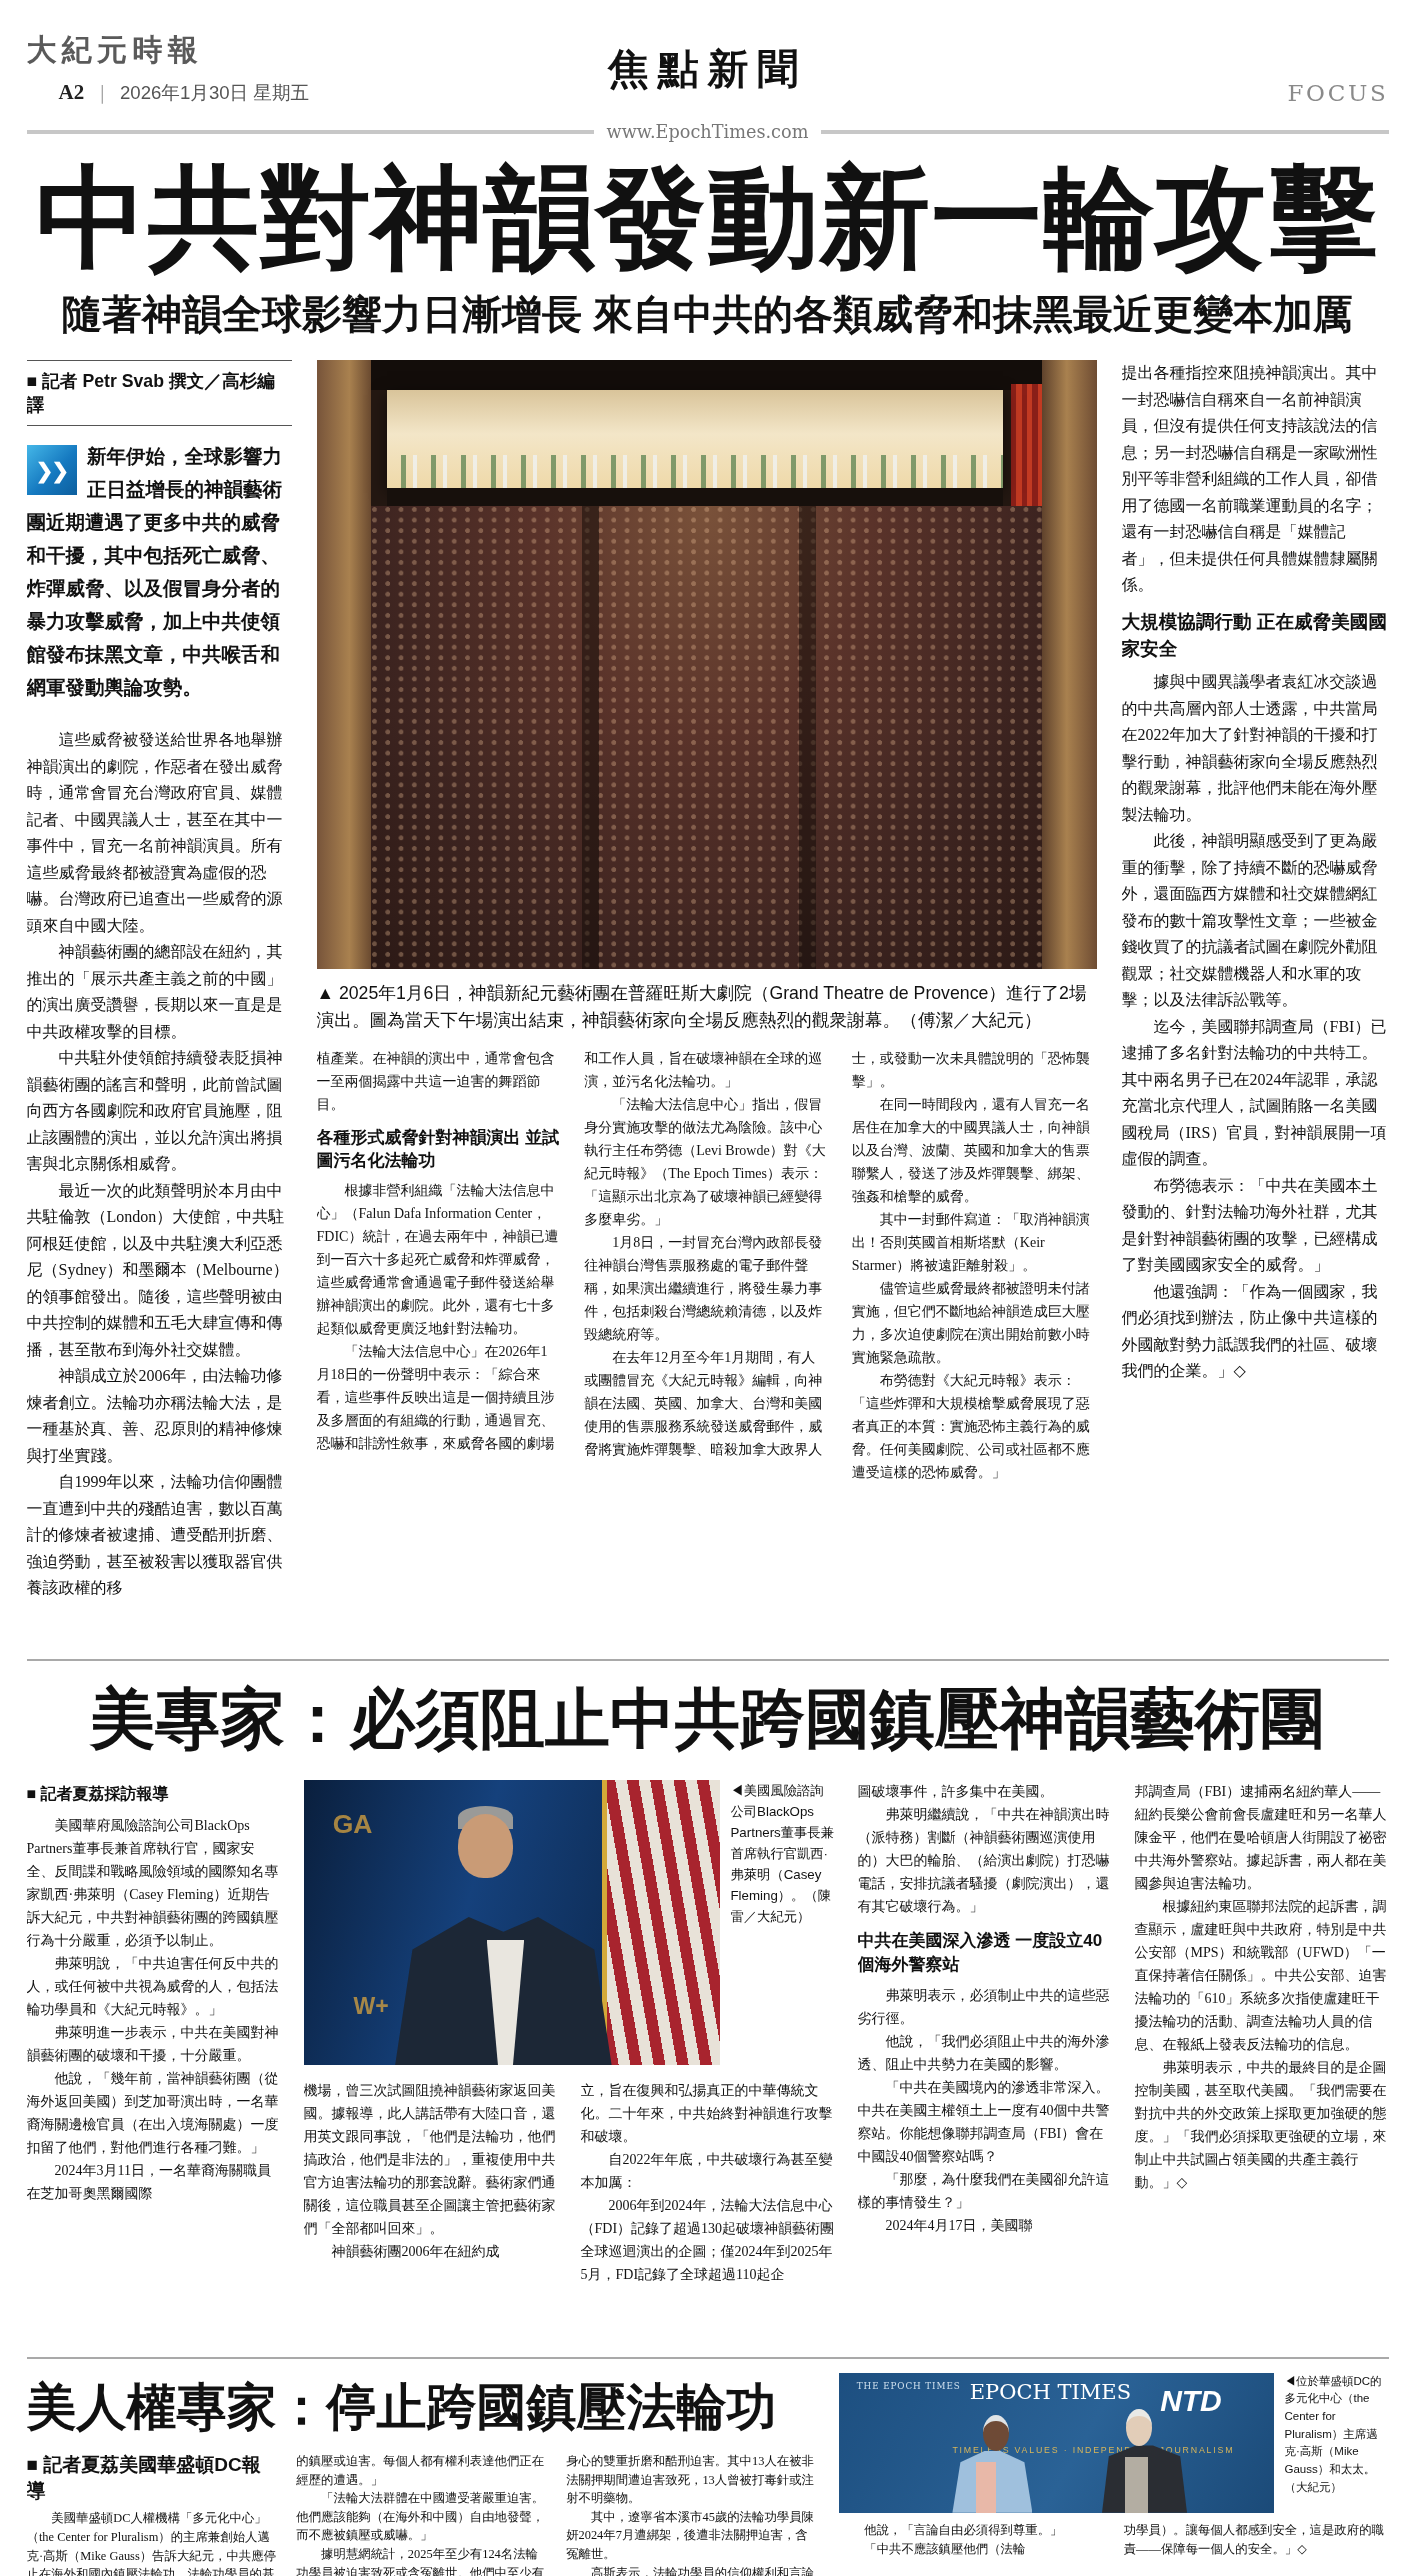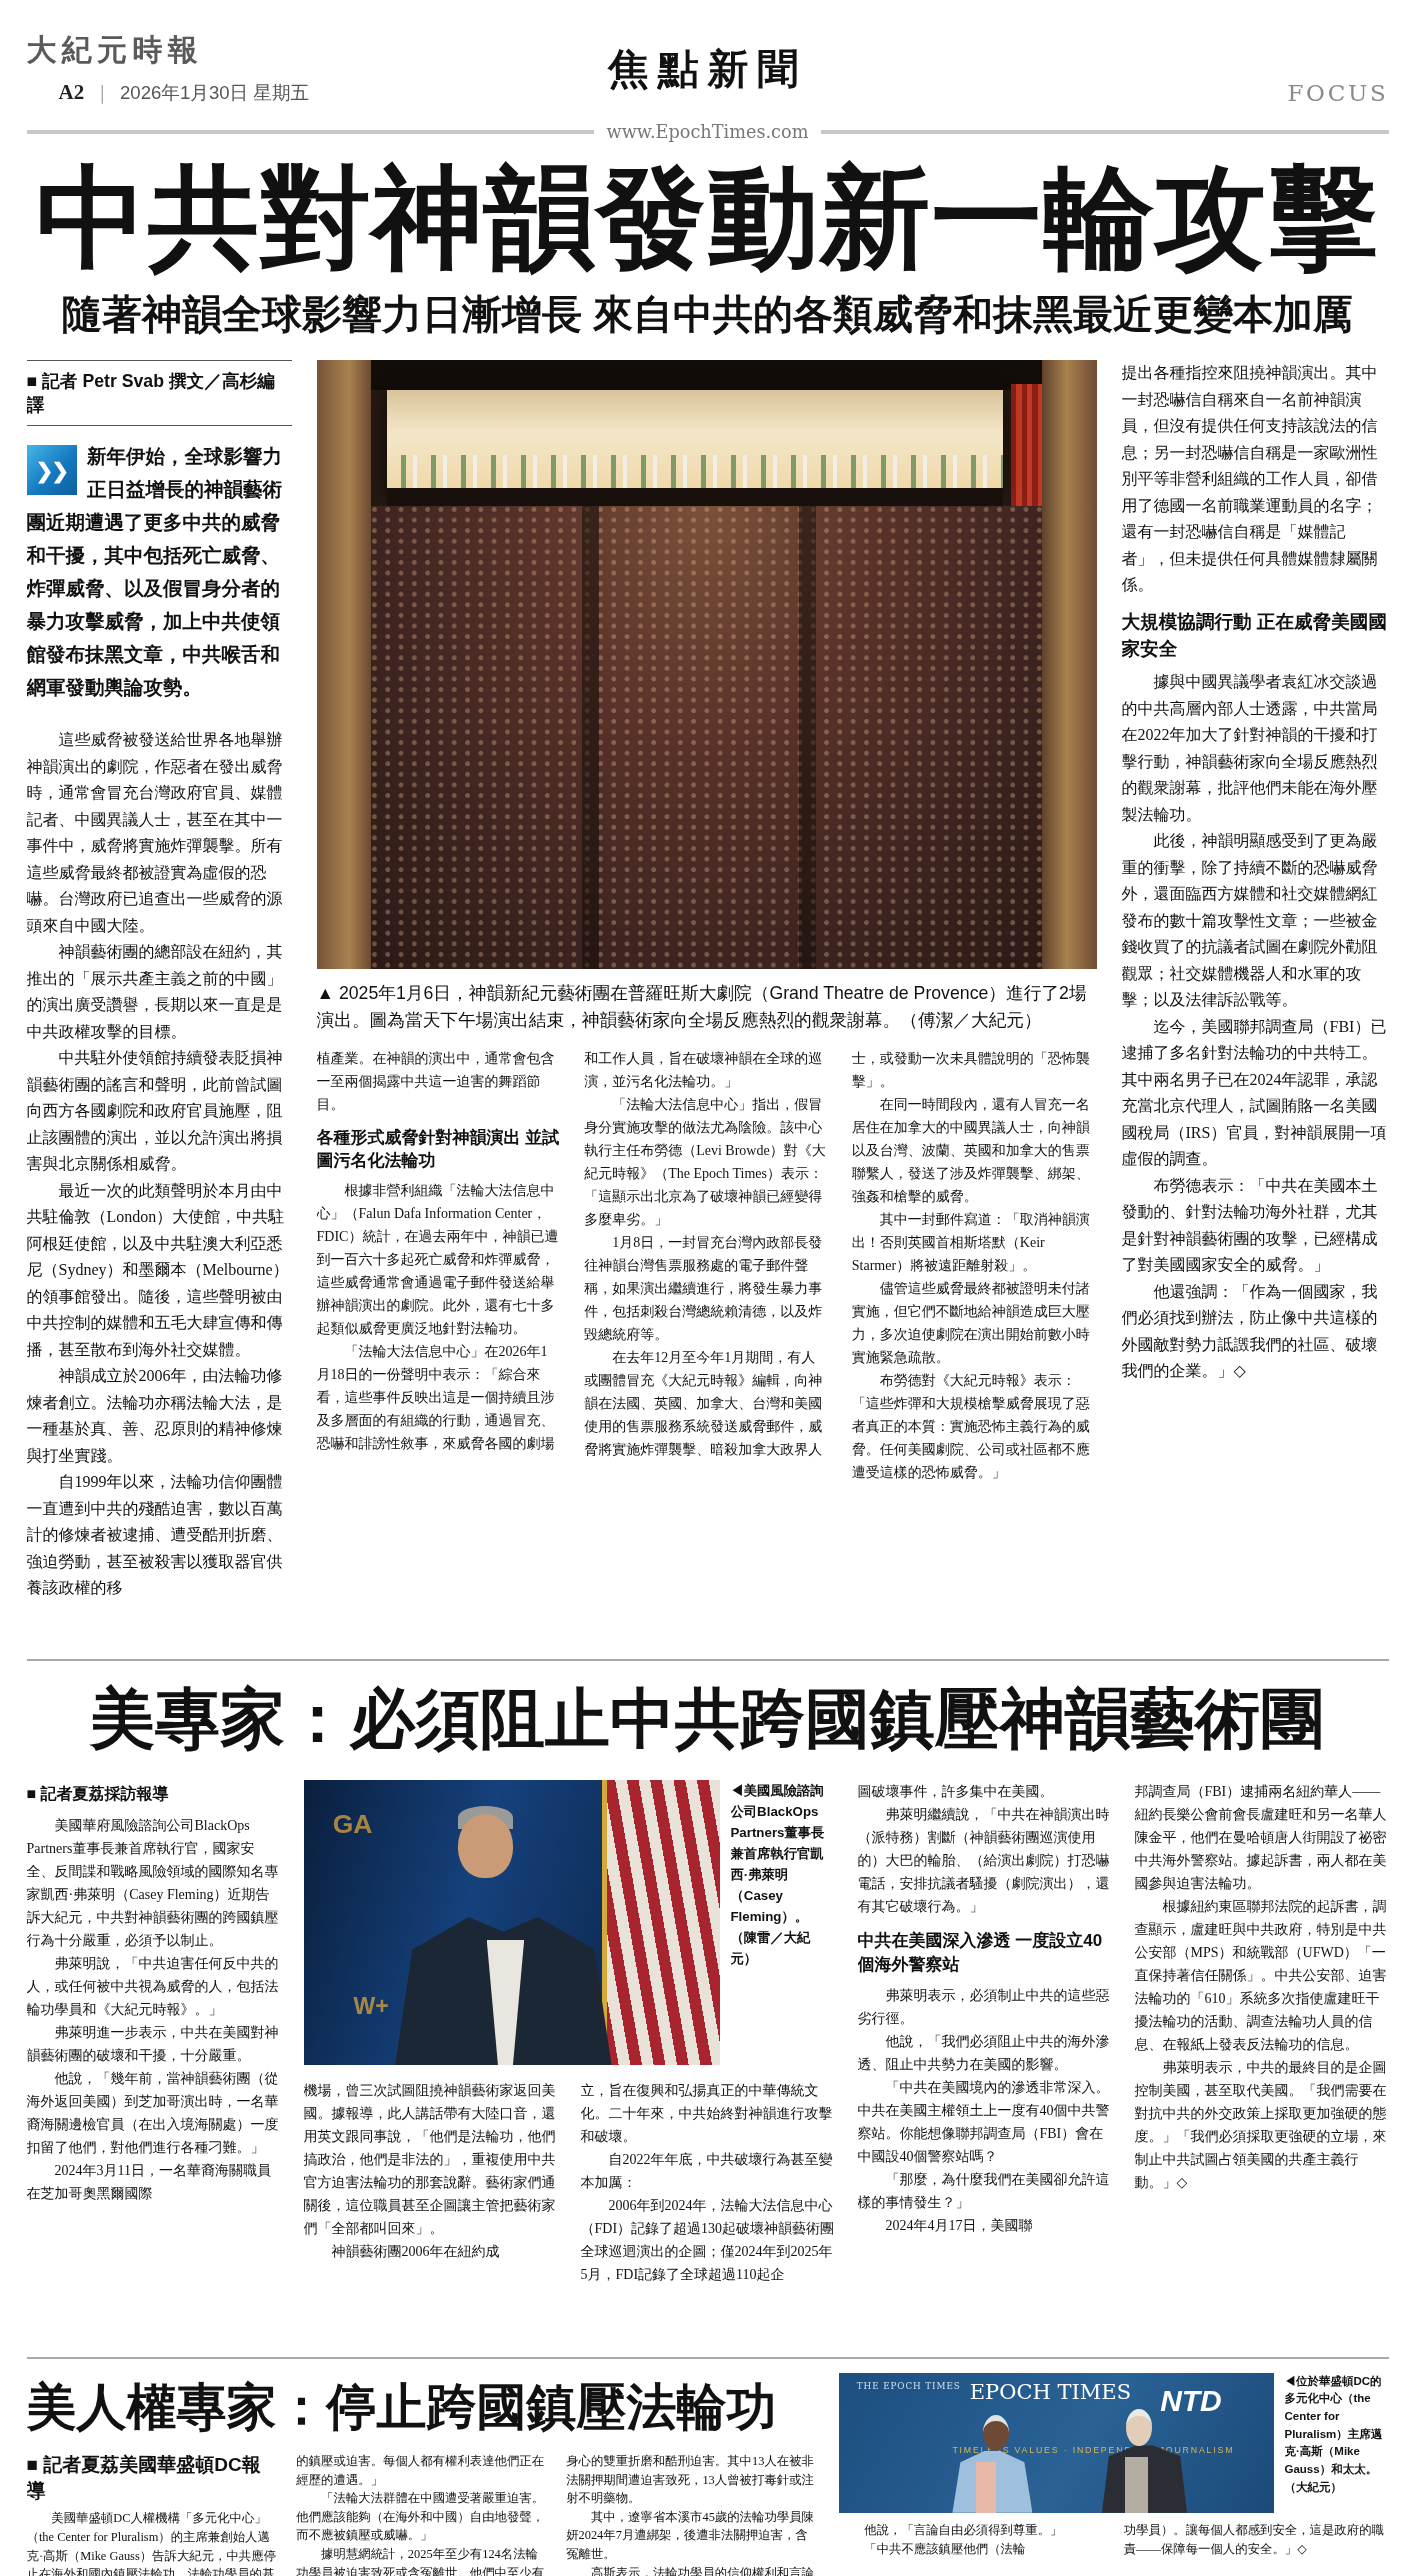--- a/index.html
+++ b/index.html
@@ -72,21 +72,21 @@
         font-family:"DejaVu Serif",serif;white-space:nowrap;}
   .a2-grid{display:grid;grid-template-columns:repeat(5,1fr);grid-template-rows:285px auto;gap:14px 23px;
         grid-template-areas:"c1 ph ph c4 c5" "c1 t2 t3 c4 c5";height:559px;overflow:hidden;}
   .a2-c1{grid-area:c1;overflow:hidden;} .a2-c4{grid-area:c4;overflow:hidden;}
   .a2-c5{grid-area:c5;overflow:hidden;} .a2-t2{grid-area:t2;overflow:hidden;} .a2-t3{grid-area:t3;overflow:hidden;}
   .a2-ph{grid-area:ph;display:flex;gap:10.6px;overflow:hidden;}
   .a2 .coltext .para,.a2 .byline{font-size:14px;line-height:23px;}
   .a2 .byline{font-size:16px;}
   .a2 .para.subhead{font-size:17px;line-height:24px;}
   .vcaption{width:104px;flex:none;font-family:"Liberation Sans",sans-serif;font-size:13.3px;line-height:21px;
-        font-weight:700;overflow:hidden;}
+        font-weight:400;overflow:hidden;}
   
   .flm{flex:1;background:linear-gradient(105deg,#0a1f3d 0%,#15417c 40%,#0e2c55 75%,#0a2040 100%);}
   .flm .gold1,.flm .gold2{position:absolute;color:#d9a43f;font-weight:900;opacity:.75;
         font-family:"Liberation Sans",sans-serif;}
   .flm .gold1{left:7%;top:10%;font-size:26.5px;} .flm .gold2{left:12%;bottom:16%;font-size:23px;}
   .flm-flag{position:absolute;right:0;top:0;bottom:0;width:27%;
         background:repeating-linear-gradient(80deg,#a8242e 0 11.5px,#e8e2d8 11.5px 23px);
         border-left:5.3px solid #d4a938;}
   .flm-head{position:absolute;left:37%;top:12%;width:55px;height:64px;border-radius:50% 50% 46% 46%;
         background:#c99b76;}
@@ -151,21 +151,21 @@
   <section class="a1">
     <h1>中共對神韻發動新一輪攻擊</h1>
     <h2>隨著神韻全球影響力日漸增長 來自中共的各類威脅和抹黑最近更變本加厲</h2>
     <div class="a1-body">
       <div class="a1-col1 coltext">
         <div class="byline">■ 記者 Petr Svab 撰文／高杉編譯</div>
         <div class="lead">
           <span class="lead-icon">❯❯</span><span>新年伊始，全球影響力正日益增長的神韻藝術團近期遭遇了更多中共的威脅和干擾，其中包括死亡威脅、炸彈威脅、以及假冒身分者的暴力攻擊威脅，加上中共使領館發布抹黑文章，中共喉舌和網軍發動輿論攻勢。</span>
         </div>
         <div>
-            <div class="para">這些威脅被發送給世界各地舉辦神韻演出的劇院，作惡者在發出威脅時，通常會冒充台灣政府官員、媒體記者、中國異議人士，甚至在其中一事件中，威脅將實施炸彈襲擊。所有這些威脅最終都被證實為虛假的恐嚇。台灣政府已追查出一些威脅的源頭來自中國大陸。</div>
+            <div class="para">這些威脅被發送給世界各地舉辦神韻演出的劇院，作惡者在發出威脅時，通常會冒充台灣政府官員、媒體記者、中國異議人士，甚至在其中一事件中，冒充一名前神韻演員。所有這些威脅最終都被證實為虛假的恐嚇。台灣政府已追查出一些威脅的源頭來自中國大陸。</div>
             <div class="para">神韻藝術團的總部設在紐約，其推出的「展示共產主義之前的中國」的演出廣受讚譽，長期以來一直是是中共政權攻擊的目標。</div>
             <div class="para">中共駐外使領館持續發表貶損神韻藝術團的謠言和聲明，此前曾試圖向西方各國劇院和政府官員施壓，阻止該團體的演出，並以允許演出將損害與北京關係相威脅。</div>
             <div class="para">最近一次的此類聲明於本月由中共駐倫敦（London）大使館，中共駐阿根廷使館，以及中共駐澳大利亞悉尼（Sydney）和墨爾本（Melbourne）的領事館發出。隨後，這些聲明被由中共控制的媒體和五毛大肆宣傳和傳播，甚至散布到海外社交媒體。</div>
             <div class="para">神韻成立於2006年，由法輪功修煉者創立。法輪功亦稱法輪大法，是一種基於真、善、忍原則的精神修煉與打坐實踐。</div>
             <div class="para">自1999年以來，法輪功信仰團體一直遭到中共的殘酷迫害，數以百萬計的修煉者被逮捕、遭受酷刑折磨、強迫勞動，甚至被殺害以獲取器官供養該政權的移</div>
           </div>
       </div>
       <div class="a1-mid">
         <div class="photo theater">
           <div class="th-top"></div>

